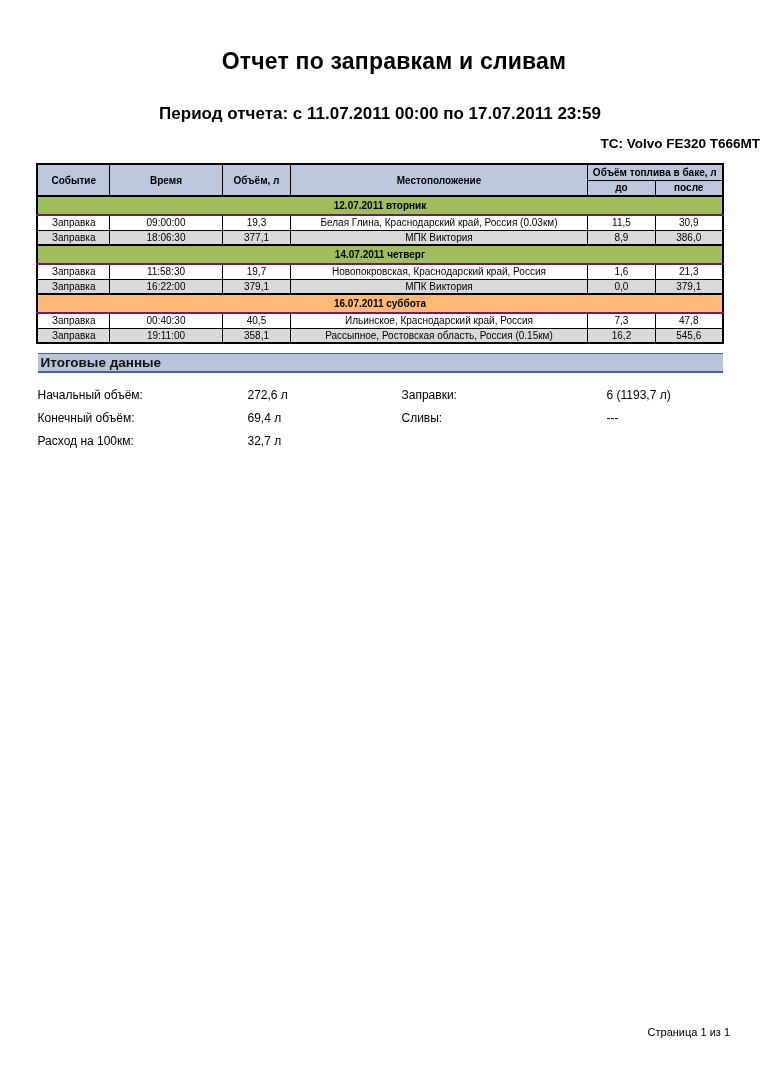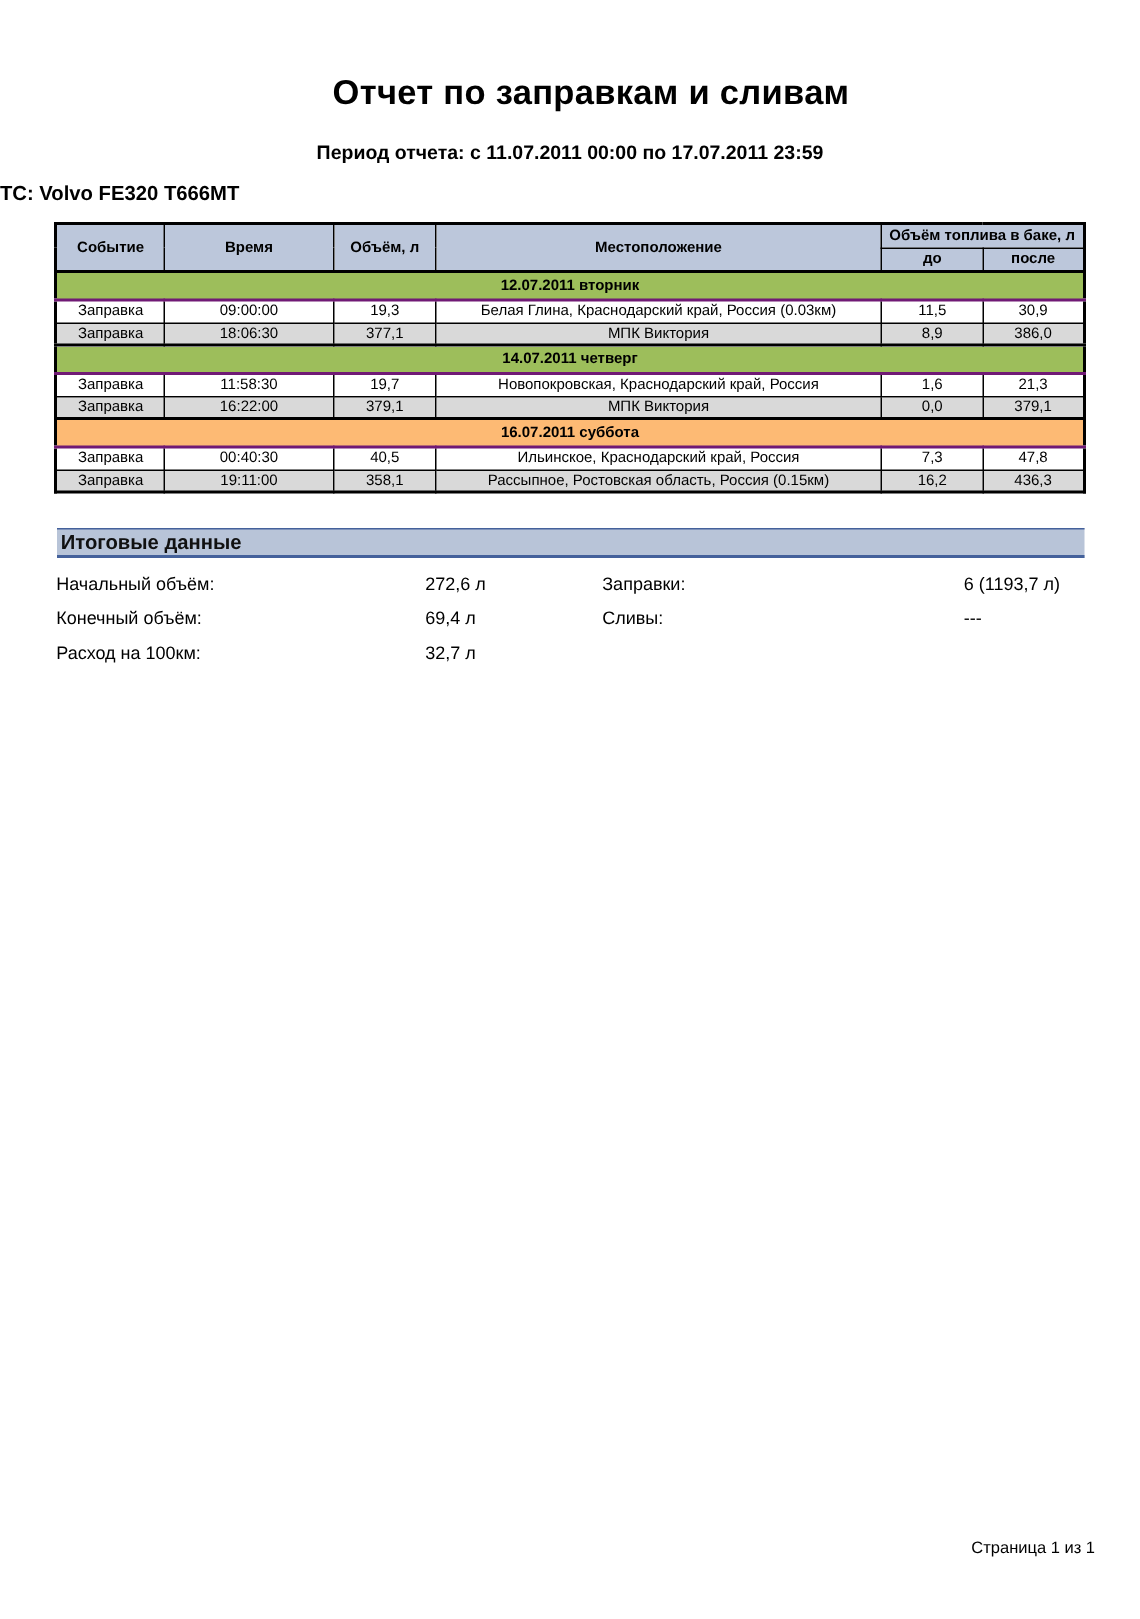--- a/index.html
+++ b/index.html
@@ -13,28 +13,28 @@
   }
   .title {
     margin-top: 48px;
     text-align: center;
     font-size: 23px;
     font-weight: bold;
     letter-spacing: 0.2px;
     margin-left: 28px;
   }
   .period {
-    margin-top: 19px;
+    margin-top: 29px;
     text-align: center;
-    font-size: 13px;
+    font-size: 17px;
     font-weight: bold;
   }
   .vehicle {
     margin-top: 12px;
-    text-align: left;
+    text-align: right;
     font-size: 13.5px;
     font-weight: bold;
   }
   table.report {
     margin: 12px auto 0 auto;
     width: 685px;
     border-collapse: collapse;
     table-layout: fixed;
     font-size: 10px;
   }
@@ -58,41 +58,41 @@
     height: 19px;
     border-top: 2px solid #000;
     border-bottom: 2px solid #701a75;
     font-size: 10px;
   }
   tr.day-row.green td { background: #9DBE5B; }
   tr.day-row.orange td { background: #fdba74; }
   tr.data-row td { height: 15px; background: #ffffff; }
   tr.data-row.alt td { background: #D9D9D9; }
   .summary-bar {
-    margin: 23px auto 0 auto;
+    margin: 9px auto 0 auto;
     width: 685px;
     height: 20px;
     background: #B8C4D8;
     border-top: 1px solid #44619B;
     border-bottom: 2px solid #44619B;
     font-size: 13.5px;
     font-weight: bold;
     color: #111111;
     line-height: 18px;
     padding-left: 3px;
   }
   .summary-area {
     width: 685px;
     margin: 10px auto 0 auto;
     display: flex;
     font-size: 12px;
   }
   .summary-col-left { width: 348px; }
   .summary-col-right { flex: 1; }
-  .summary-row { height: 23px; display: flex; align-items: flex-start; gap: 36px; }
+  .summary-row { height: 23px; display: flex; align-items: center; }
   .summary-col-left .summary-label { width: 210px; }
   .summary-col-left .summary-value { flex: 1; }
   .summary-col-right .summary-label { width: 205px; margin-left: 16px; }
   .summary-col-right .summary-value { flex: 1; }
   .page-footer {
     position: absolute;
     right: 30px;
     top: 1026px;
     font-size: 11px;
     color: #000;
@@ -176,21 +176,21 @@
         <td>Ильинское, Краснодарский край, Россия</td>
         <td>7,3</td>
         <td>47,8</td>
       </tr>
       <tr class="data-row alt">
         <td>Заправка</td>
         <td>19:11:00</td>
         <td>358,1</td>
         <td>Рассыпное, Ростовская область, Россия (0.15км)</td>
         <td>16,2</td>
-        <td>436,3</td>
+        <td>545,6</td>
       </tr>
     </tbody>
 </table>
 
 <div class="summary-bar">Итоговые данные</div>
 
 <div class="summary-area">
   <div class="summary-col-left">
       <div class="summary-row">
         <span class="summary-label">Начальный объём:</span>

